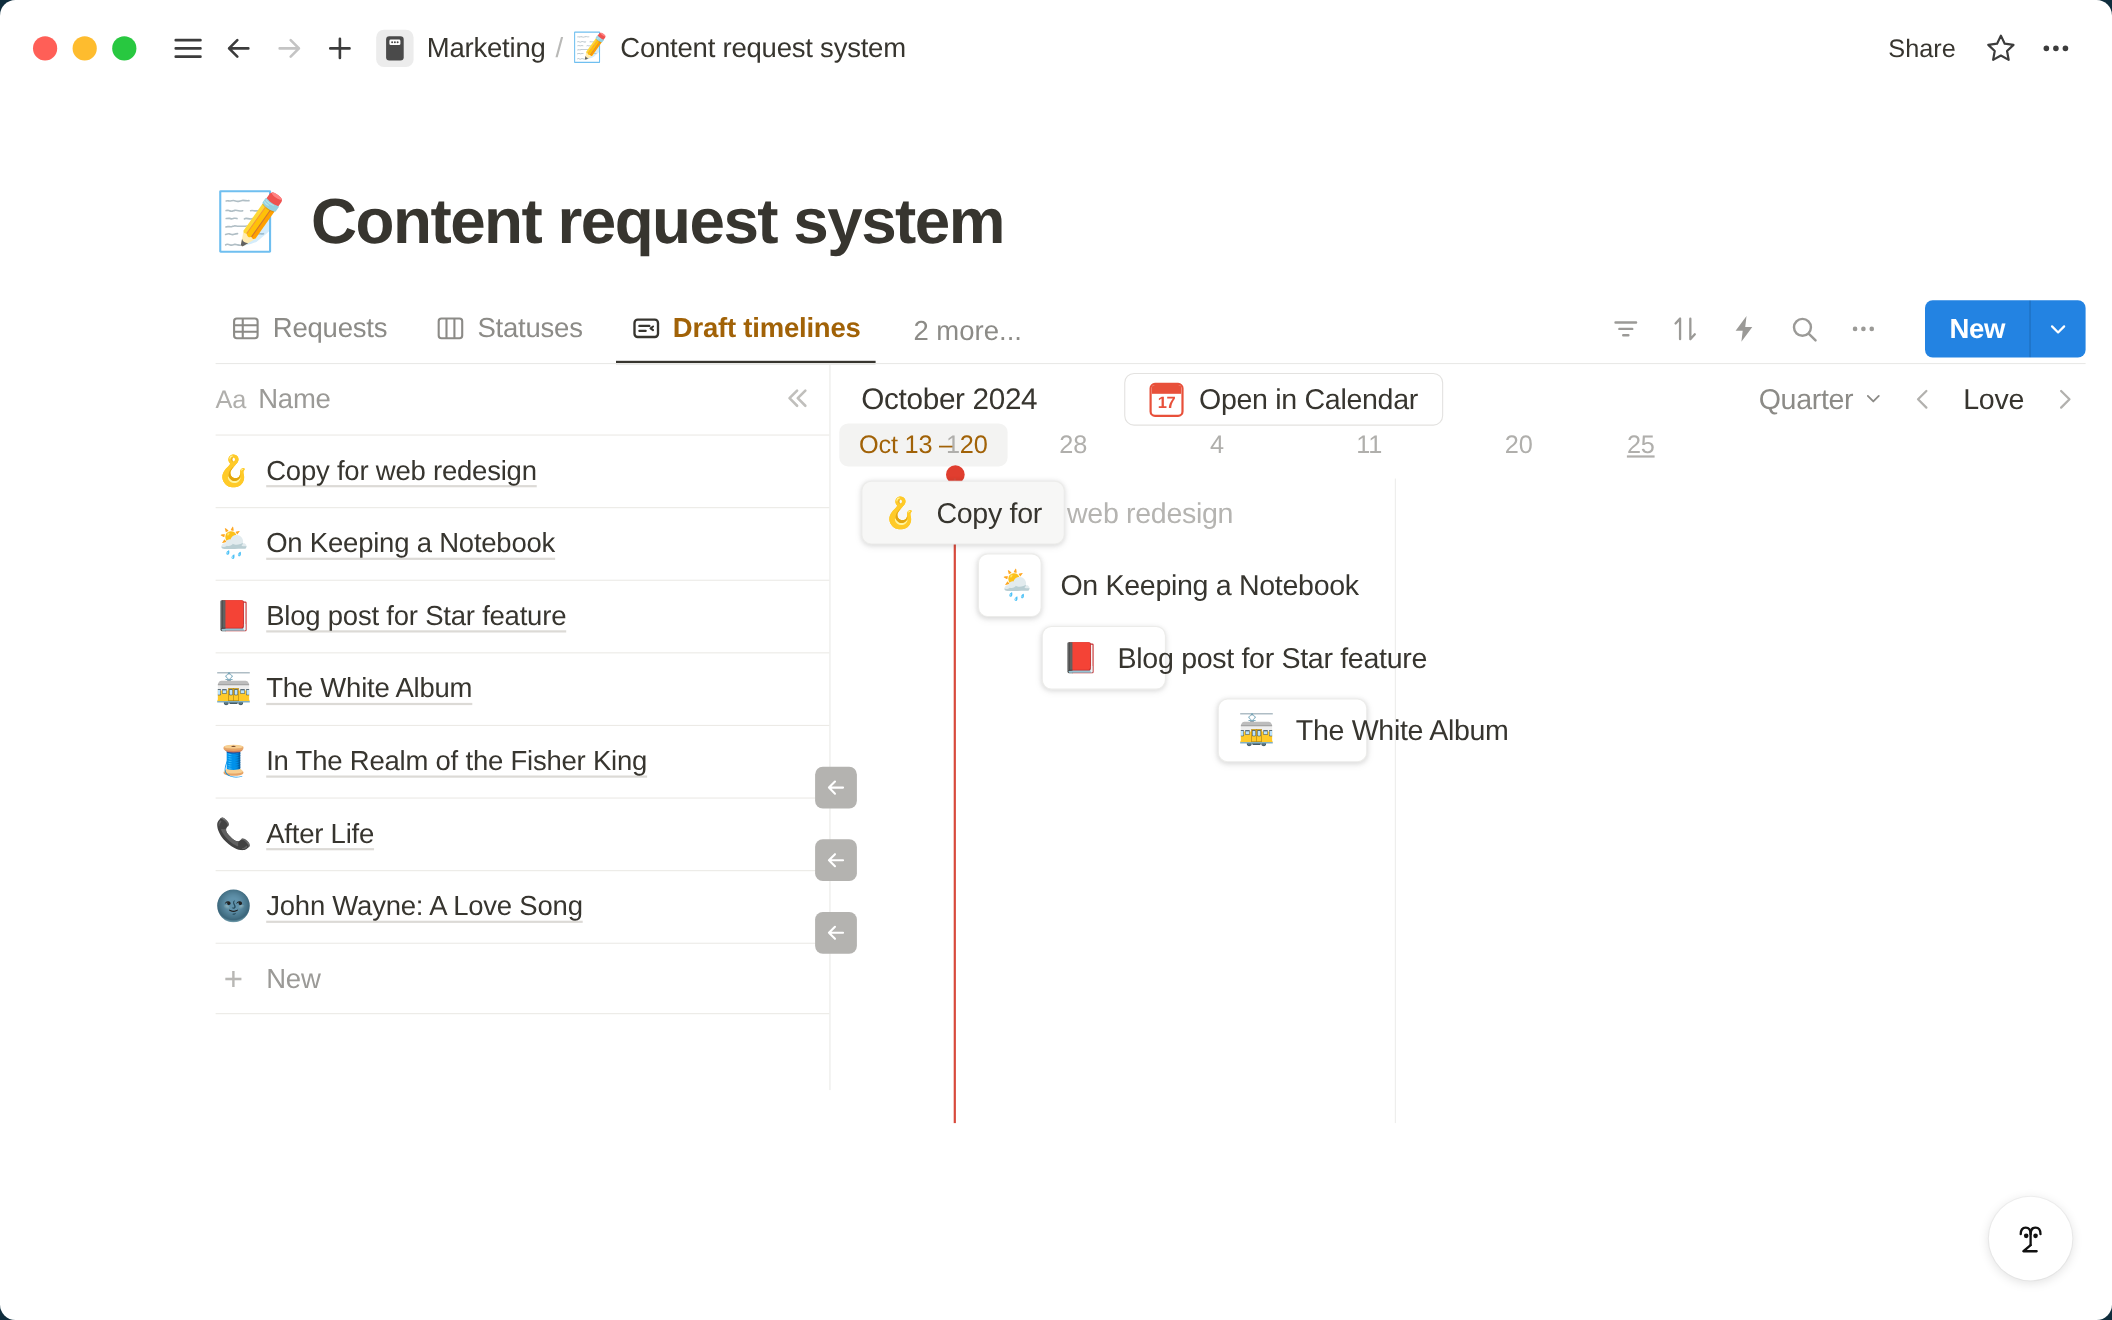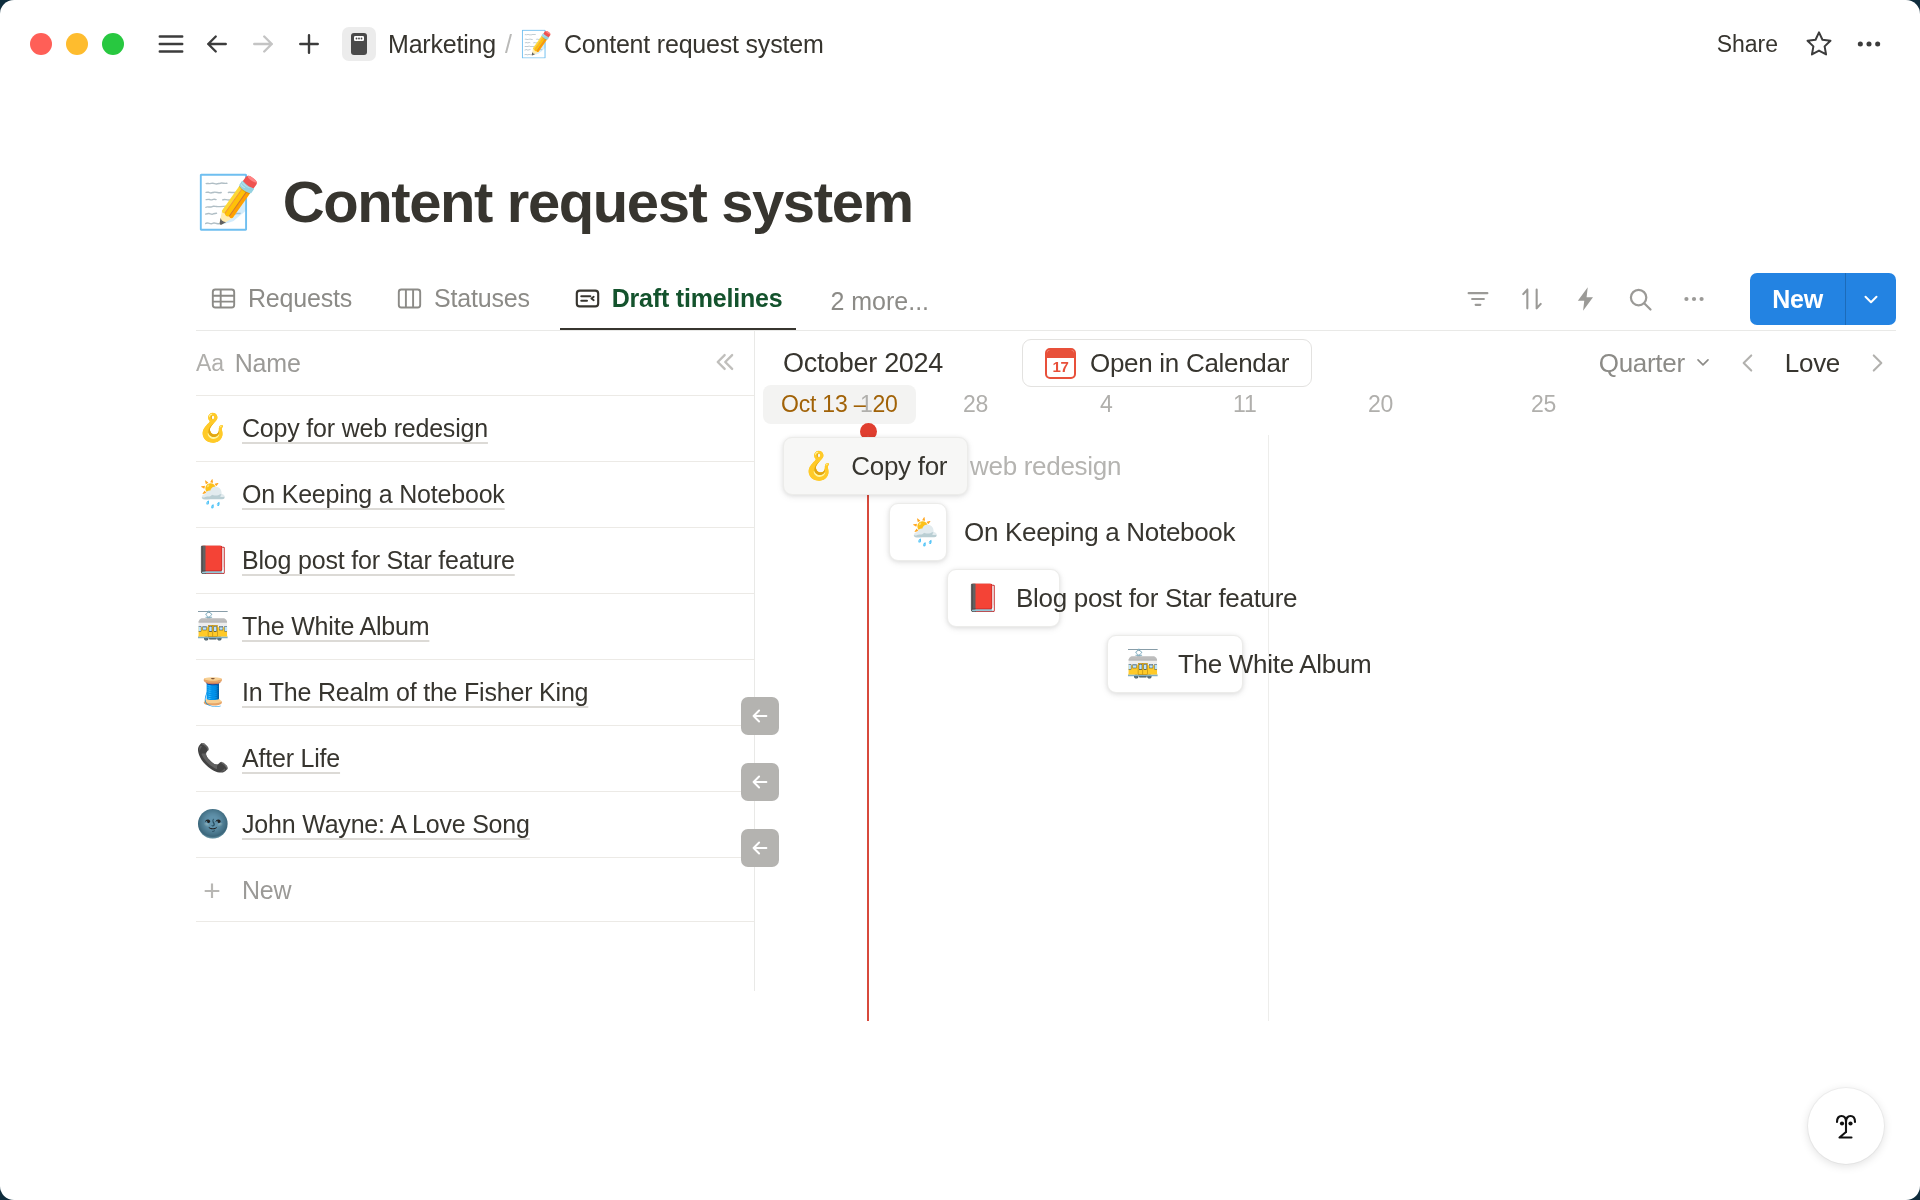--- a/index.html
+++ b/index.html
@@ -34,21 +34,21 @@
     color: #3c3c3c;
   }
   .cicon.dim { color: #c4c4c4; }
 
   .doc-chip {
     width: 34px; height: 34px; border-radius: 7px;
     background: #ececec; display: flex; align-items: center; justify-content: center;
     margin-right: 12px;
   }
   .breadcrumb {
-    display: flex; align-items: center; gap: 0;
+    display: flex; align-items: flex-start; gap: 0;
     font-size: 25px; color: #37352f; letter-spacing: -0.2px;
   }
   .bc-link { color: #37352f; }
   .bc-sep { color: #b9b9b7; margin: 0 9px; }
   .bc-emoji { margin-right: 11px; font-size: 26px; line-height: 1; }
 
   .topbar-right {
     margin-left: auto; display: flex; align-items: center; gap: 4px; margin-right: 28px;
   }
   .share-btn {
@@ -75,21 +75,21 @@
     display: flex; align-items: flex-end;
   }
   .tabs { display: flex; align-items: flex-end; gap: 16px; }
   .tab {
     display: flex; align-items: center; gap: 11px;
     padding: 0 14px 15px 14px;
     font-size: 25px; color: #8c8b87; letter-spacing: -0.2px;
     border-bottom: 3px solid transparent;
     white-space: nowrap;
   }
-  .tab.active { color: #14532d; font-weight: bold; border-bottom-color: #37352f; }
+  .tab.active { color: #a16207; font-weight: bold; border-bottom-color: #37352f; }
   .tab .ticon { display: flex; align-items: center; }
   .tab-more { padding: 0 14px 15px 18px; font-size: 25px; color: #8c8b87; }
 
   .tabs-tools {
     margin-left: auto; display: flex; align-items: center; gap: 10px; padding-bottom: 6px;
   }
   .tool {
     width: 44px; height: 44px; display: flex; align-items: center; justify-content: center;
     color: #9b9a97;
   }
@@ -457,21 +457,21 @@
         </div>
       </div>
 
       <div class="ruler">
         <div class="tick current" style="left:8px;">Oct 13 – 20</div>
         <div class="tick" style="left:105px;">1</div>
         <div class="tick" style="left:208px;">28</div>
         <div class="tick" style="left:345px;">4</div>
         <div class="tick" style="left:478px;">11</div>
         <div class="tick" style="left:613px;">20</div>
-        <div class="tick" style="left:776px;">25</div>
+        <div class="tick" style="left:724px;text-decoration:underline;">25</div>
       </div>
 
       <div class="grid-area">
         <div class="gridline" style="left:513px;"></div>
         <div class="todaydot" style="left:112px;"></div>
         <div class="todayline" style="left:112px;"></div>
 
         <div class="bar-overflow" style="left:215px; top:2px;">web redesign</div>
         <div class="bar shaded" style="left:28px; top:2px; width:185px;">
           <span class="bemoji">🪝</span>

